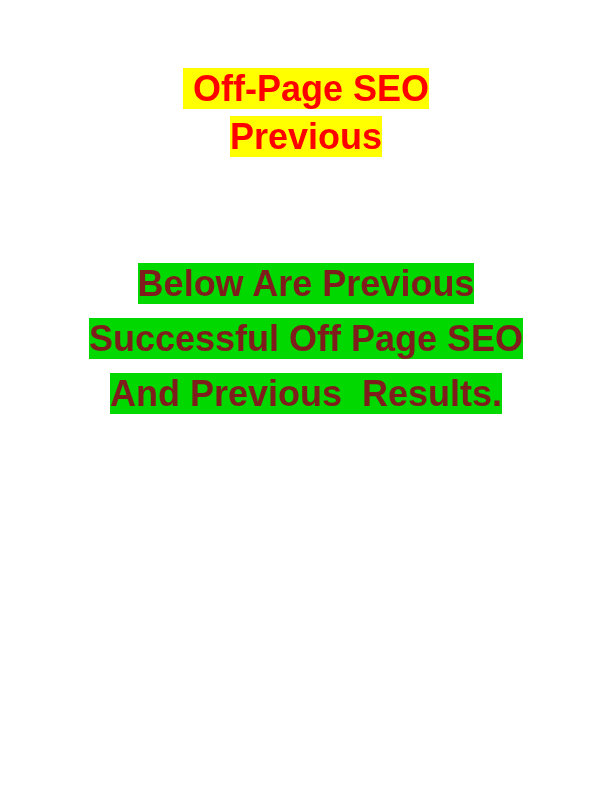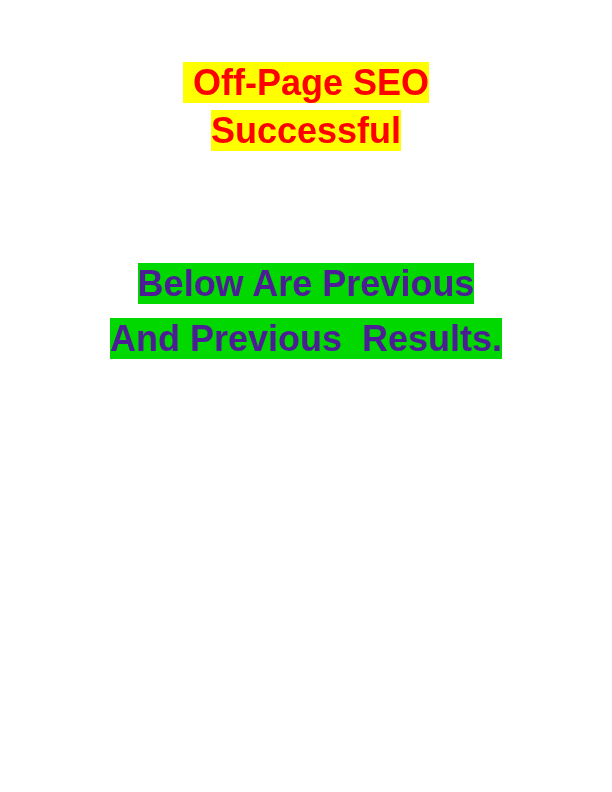--- a/index.html
+++ b/index.html
@@ -17,50 +17,51 @@
   }
   .text-block {
     position: absolute;
     left: 0;
     right: 0;
     text-align: center;
     font-weight: bold;
     font-size: 36px;
   }
   .title-block {
-    top: 59px;
+    top: 65px;
     line-height: 48px;
   }
   .subtitle-block {
     top: 256px;
     line-height: 55px;
   }
   .line {
     white-space: pre;
   }
   .hl {
     white-space: pre-wrap;
   }
   .title-block .hl {
     background: #ffff00;
     color: #ff0000;
   }
   .subtitle-block .hl {
     background: #00d800;
-    color: #4c1d95;
+    color: #7f1d1d;
   }
 </style>
 </head>
 <body>
 
 <div class="page">
 
   <div class="text-block title-block">
     <div class="line"><span class="hl"> Off-Page SEO</span></div>
-    <div class="line"><span class="hl">Successful</span></div>
+    <div class="line"><span class="hl">Previous</span></div>
   </div>
 
   <div class="text-block subtitle-block">
     <div class="line"><span class="hl">Below Are Previous</span></div>
+    <div class="line"><span class="hl">Successful Off Page SEO</span></div>
     <div class="line"><span class="hl">And Previous  Results.</span></div>
   </div>
 
 </div>
 
 </body></html>

